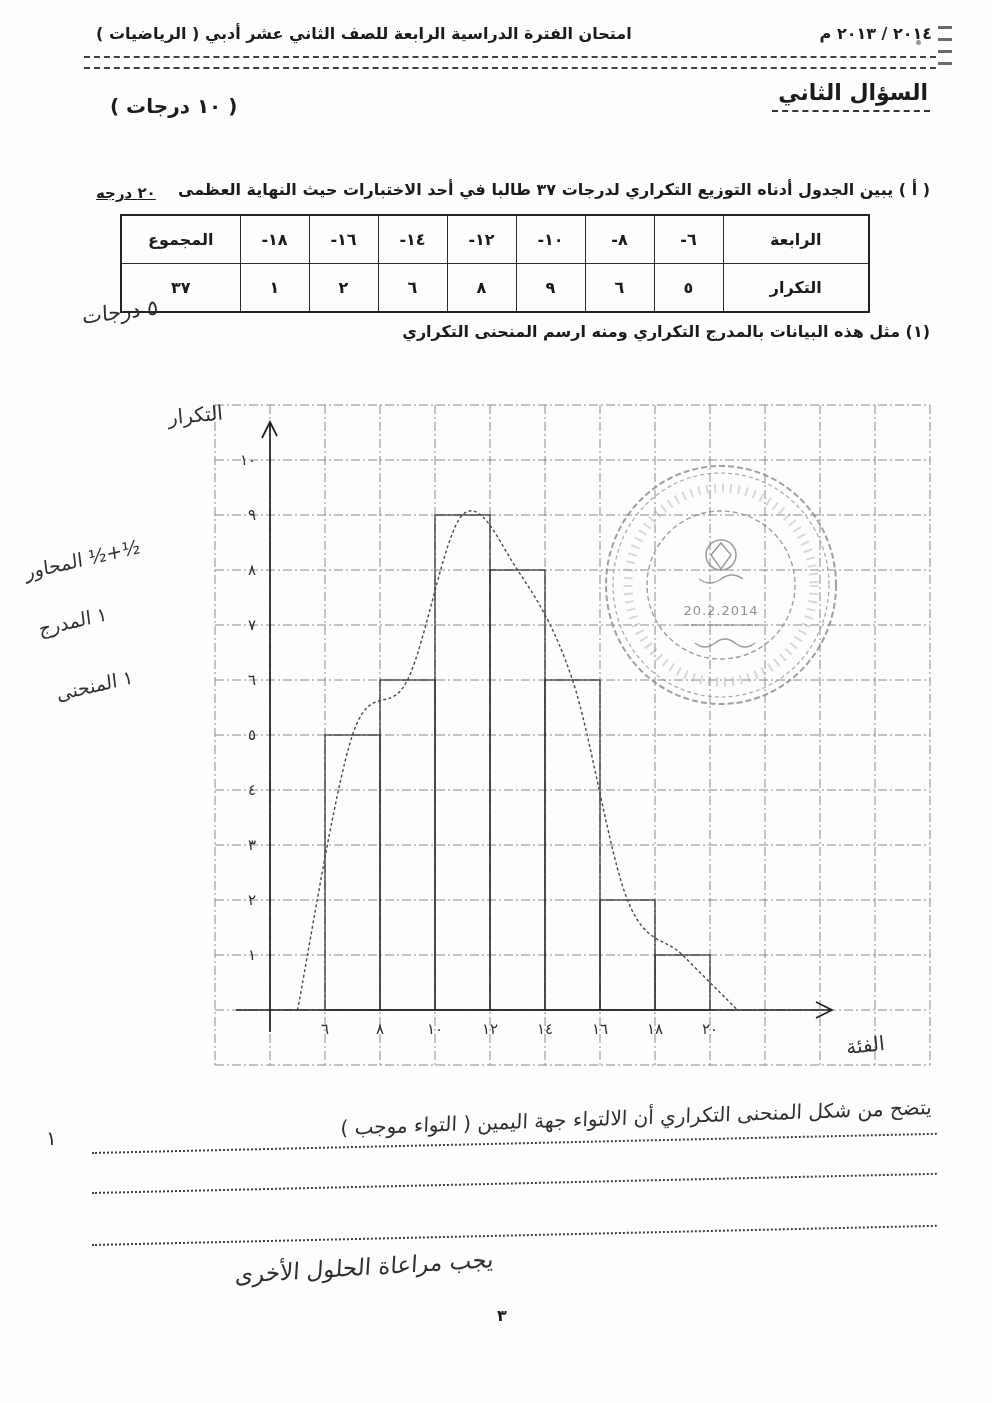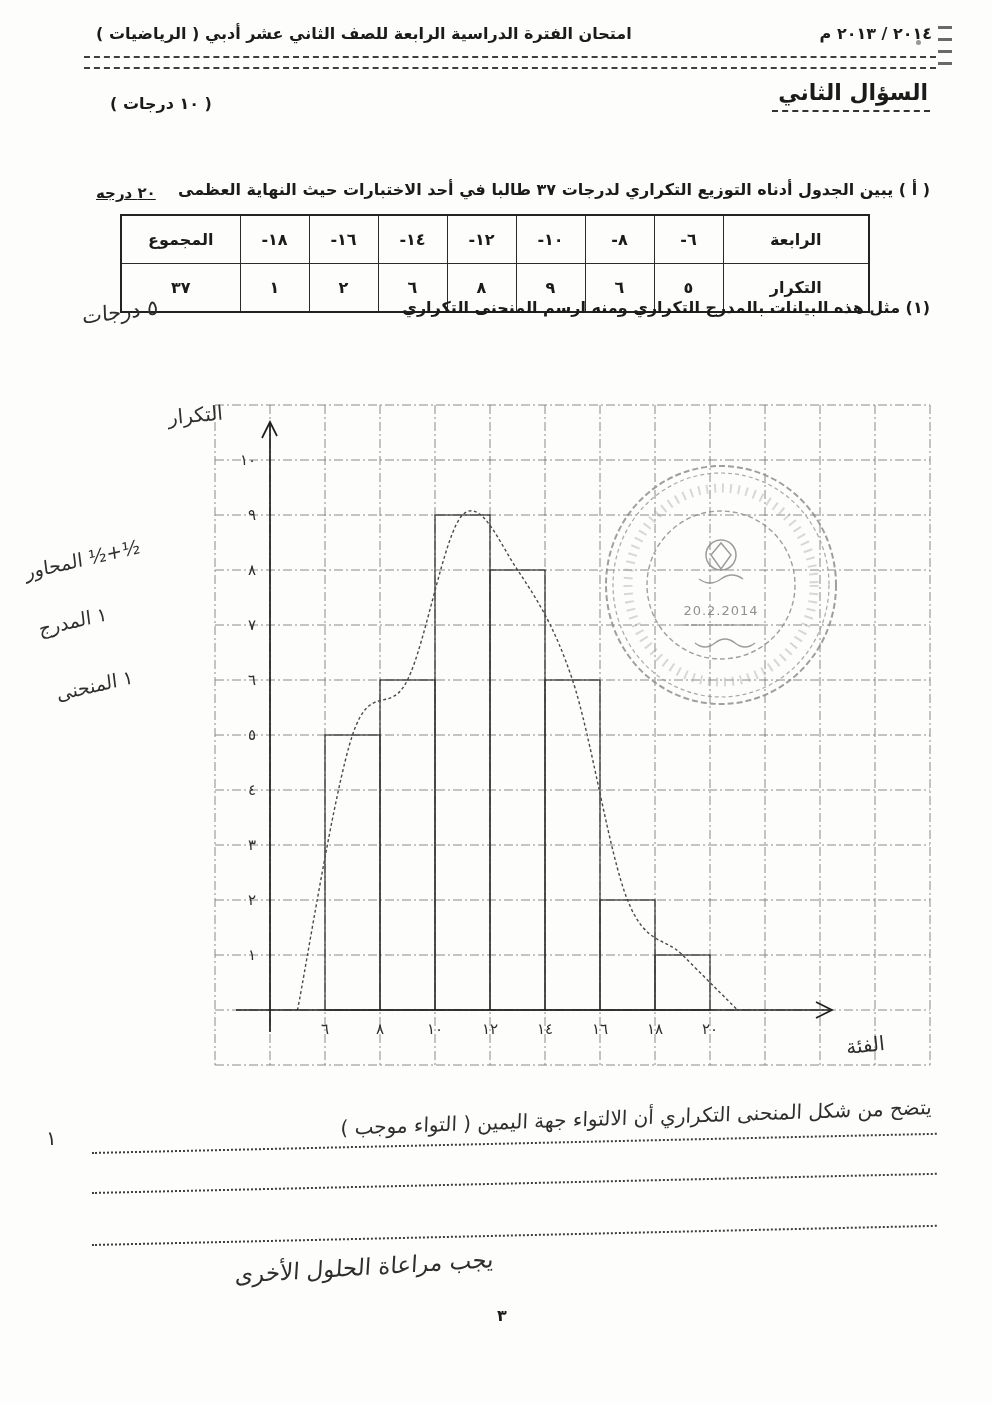--- a/index.html
+++ b/index.html
@@ -11,21 +11,21 @@
   .abs{position:absolute;}
   .rtl{direction:rtl;unicode-bidi:isolate;}
   .print{font-weight:700;letter-spacing:.2px;}
   .hand{font-weight:400;color:#2e2e2e;}
   
   .hdr{top:24px;left:96px;width:836px;display:flex;flex-direction:row-reverse;
        justify-content:space-between;font-size:16px;}
   .rule2{top:56px;left:84px;width:852px;height:9px;
          border-top:2px dashed #1f1f1f;border-bottom:2px dashed #1f1f1f;opacity:.85;}
   .sect{top:80px;right:62px;font-size:22px;border-bottom:2px dashed #333;padding:0 2px 5px 6px;}
-  .marks10{top:94px;left:110px;font-size:16px;}
+  .marks10{top:94px;left:110px;font-size:20px;}
   
   .intro1{top:142px;right:62px;width:842px;text-align:right;font-size:16px;line-height:1.5;margin-top:36px;}
   .intro2{top:184px;left:96px;font-size:15px;text-decoration:underline;}
   .q{right:62px;width:860px;text-align:right;font-size:16px;}
   
   table.freq{position:absolute;top:214px;left:120px;width:748px;direction:rtl;
     border-collapse:collapse;table-layout:fixed;font-size:16px;font-weight:700;}
   table.freq td,table.freq th{border:1.5px solid #2b2b2b;height:31px;text-align:center;
     padding:8px;font-weight:700;}
   table.freq{border:2px solid #222;}
@@ -94,21 +94,21 @@
       <td>٩</td>
       <td>٨</td>
       <td>٦</td>
       <td>٢</td>
       <td>١</td>
       <td>٣٧</td>
     </tr>
   </tbody>
     </table>
 
-  <div class="abs rtl print q" style="top:298px;">(١) مثل هذه البيانات بالمدرج التكراري ومنه ارسم المنحنى التكراري</div>
+  <div class="abs rtl print q" style="top:322px;">(١) مثل هذه البيانات بالمدرج التكراري ومنه ارسم المنحنى التكراري</div>
   <div class="abs rtl hand hw-marks">٥ درجات</div>
 
   <div class="abs rtl hand mnote" style="top:548px;">½+½ المحاور</div>
   <div class="abs rtl hand mnote" style="top:610px;left:38px;">١ المدرج</div>
   <div class="abs rtl hand mnote" style="top:674px;left:56px;">١ المنحنى</div>
 
   <svg id="chart-svg" width="810" height="700" viewBox="0 0 810 700">
       <g stroke="#575757" stroke-width="0.8" stroke-dasharray="9 3 2 3" opacity="0.85">
         <line x1="65" y1="5" x2="65" y2="665"></line>
         <line x1="120" y1="5" x2="120" y2="665"></line>

